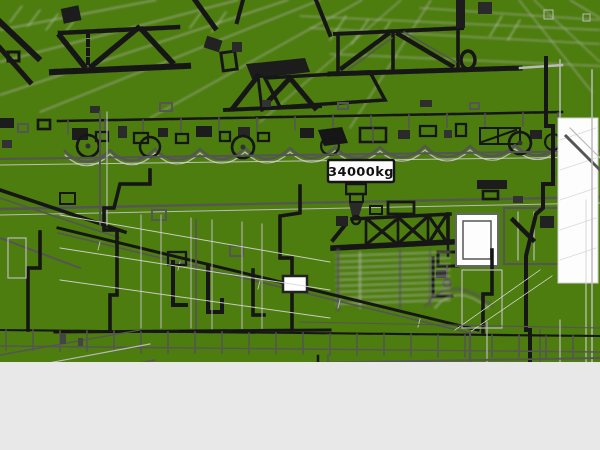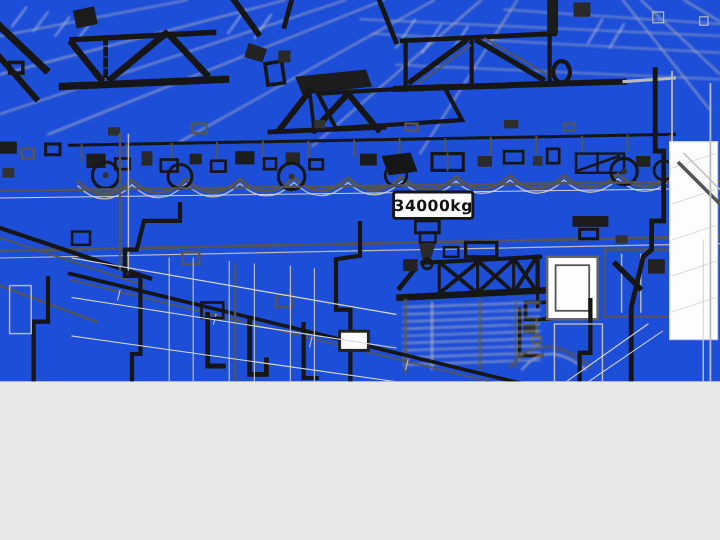--- a/index.html
+++ b/index.html
@@ -1,18 +1,18 @@
 <!DOCTYPE html>
 <html><head>
 <meta charset="utf-8">
 <style>
   html,body{margin:0;padding:0;background:#e8e8e8;}
   .stage{
-    position:relative;width:600px;height:318px;overflow:hidden;
-    background:#1d4ed8;font-family:"DejaVu Sans","Liberation Sans",sans-serif;
+    position:relative;width:600px;height:362px;overflow:hidden;
+    background:#4d7c0f;font-family:"DejaVu Sans","Liberation Sans",sans-serif;
   }
   .stage svg{display:block;width:600px;height:450px;}
   .ink{stroke:#161616;fill:none;stroke-linecap:square;}
   .mid{stroke:#555555;fill:none;stroke-linecap:square;}
   .lt{stroke:#bbbbbb;fill:none;stroke-linecap:square;}
   .vlt{stroke:#d7d7d7;fill:none;stroke-linecap:square;}
   text.cap{
     font-family:"DejaVu Sans","Liberation Sans",sans-serif;
     font-weight:700;font-size:13px;fill:#111111;letter-spacing:.4px;
   }

